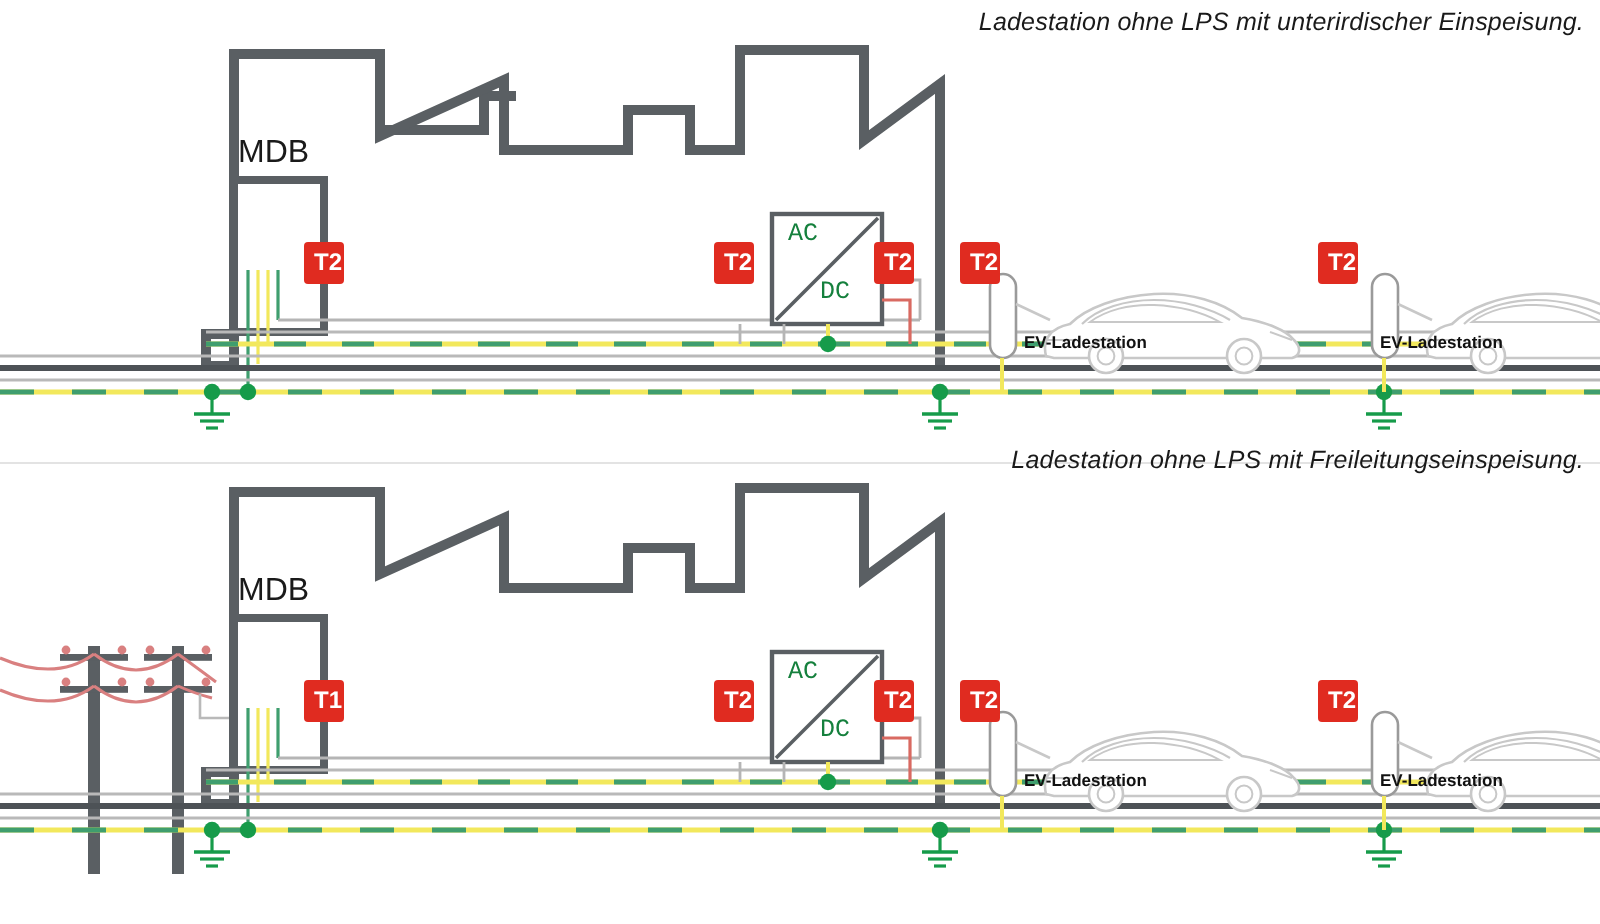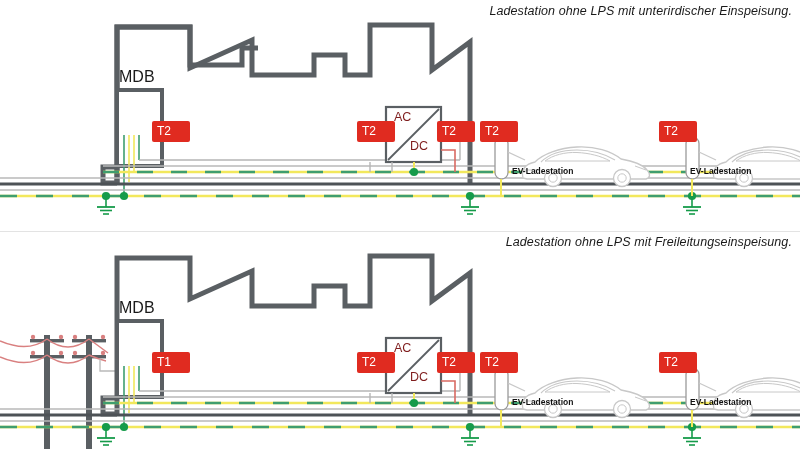--- a/index.html
+++ b/index.html
@@ -1,46 +1,46 @@
 <!DOCTYPE html>
 <html><head>
 <meta charset="utf-8">
 <title>Ladestation LPS Diagramme</title>
 <style>
   html,body{margin:0;padding:0;background:#ffffff;}
   body{width:800px;height:462px;font-family:"Liberation Sans",sans-serif;overflow:hidden;}
   .page{position:relative;width:800px;height:462px;background:#fff;}
   .panel{position:absolute;left:0;width:800px;height:231px;}
   .panel-top{top:0;}
-  .panel-bottom{top:231px;}
+  .panel-bottom{top:219px;}
   .divider{position:absolute;left:0;top:231px;width:800px;height:1px;background:#e3e3e3;}
   .caption{
     position:absolute;right:8px;top:4px;
     font-style:italic;font-size:12.5px;color:#1a1a1a;
     letter-spacing:0.1px;white-space:nowrap;
   }
   .svgwrap{position:absolute;left:0;top:0;width:800px;height:231px;}
   .badge{
     position:absolute;background:#e02b20;color:#ffffff;
-    font-size:12px;font-weight:400;line-height:1;
-    padding:4px 19px 5px 5px;border-radius:2px;
+    font-size:12px;font-weight:700;line-height:1;
+    padding:4px 1px 5px 5px;border-radius:2px;
     font-family:"Liberation Sans",sans-serif;
     box-shadow:0 0 0 0 rgba(0,0,0,0);
   }
   .lbl-mdb{
     position:absolute;font-size:16px;color:#1a1a1a;
     font-family:"Liberation Sans",sans-serif;white-space:nowrap;text-align:right;
   }
   .lbl-ev{
     position:absolute;font-size:8.5px;color:#111;font-weight:700;
     font-family:"Liberation Sans",sans-serif;white-space:nowrap;margin-top:40px;
   }
   .lbl-acdc{
-    position:absolute;font-size:12.5px;color:#7f1d1d;
-    font-family:Liberation Sans, sans-serif;white-space:nowrap;
+    position:absolute;font-size:12.5px;color:#15803d;
+    font-family:Liberation Mono, monospace;white-space:nowrap;
   }
 </style>
 </head>
 <body>
 
 <div class="page">
 
   <div class="panel panel-top">
 
     <div class="caption">Ladestation ohne LPS mit unterirdischer Einspeisung.</div>

